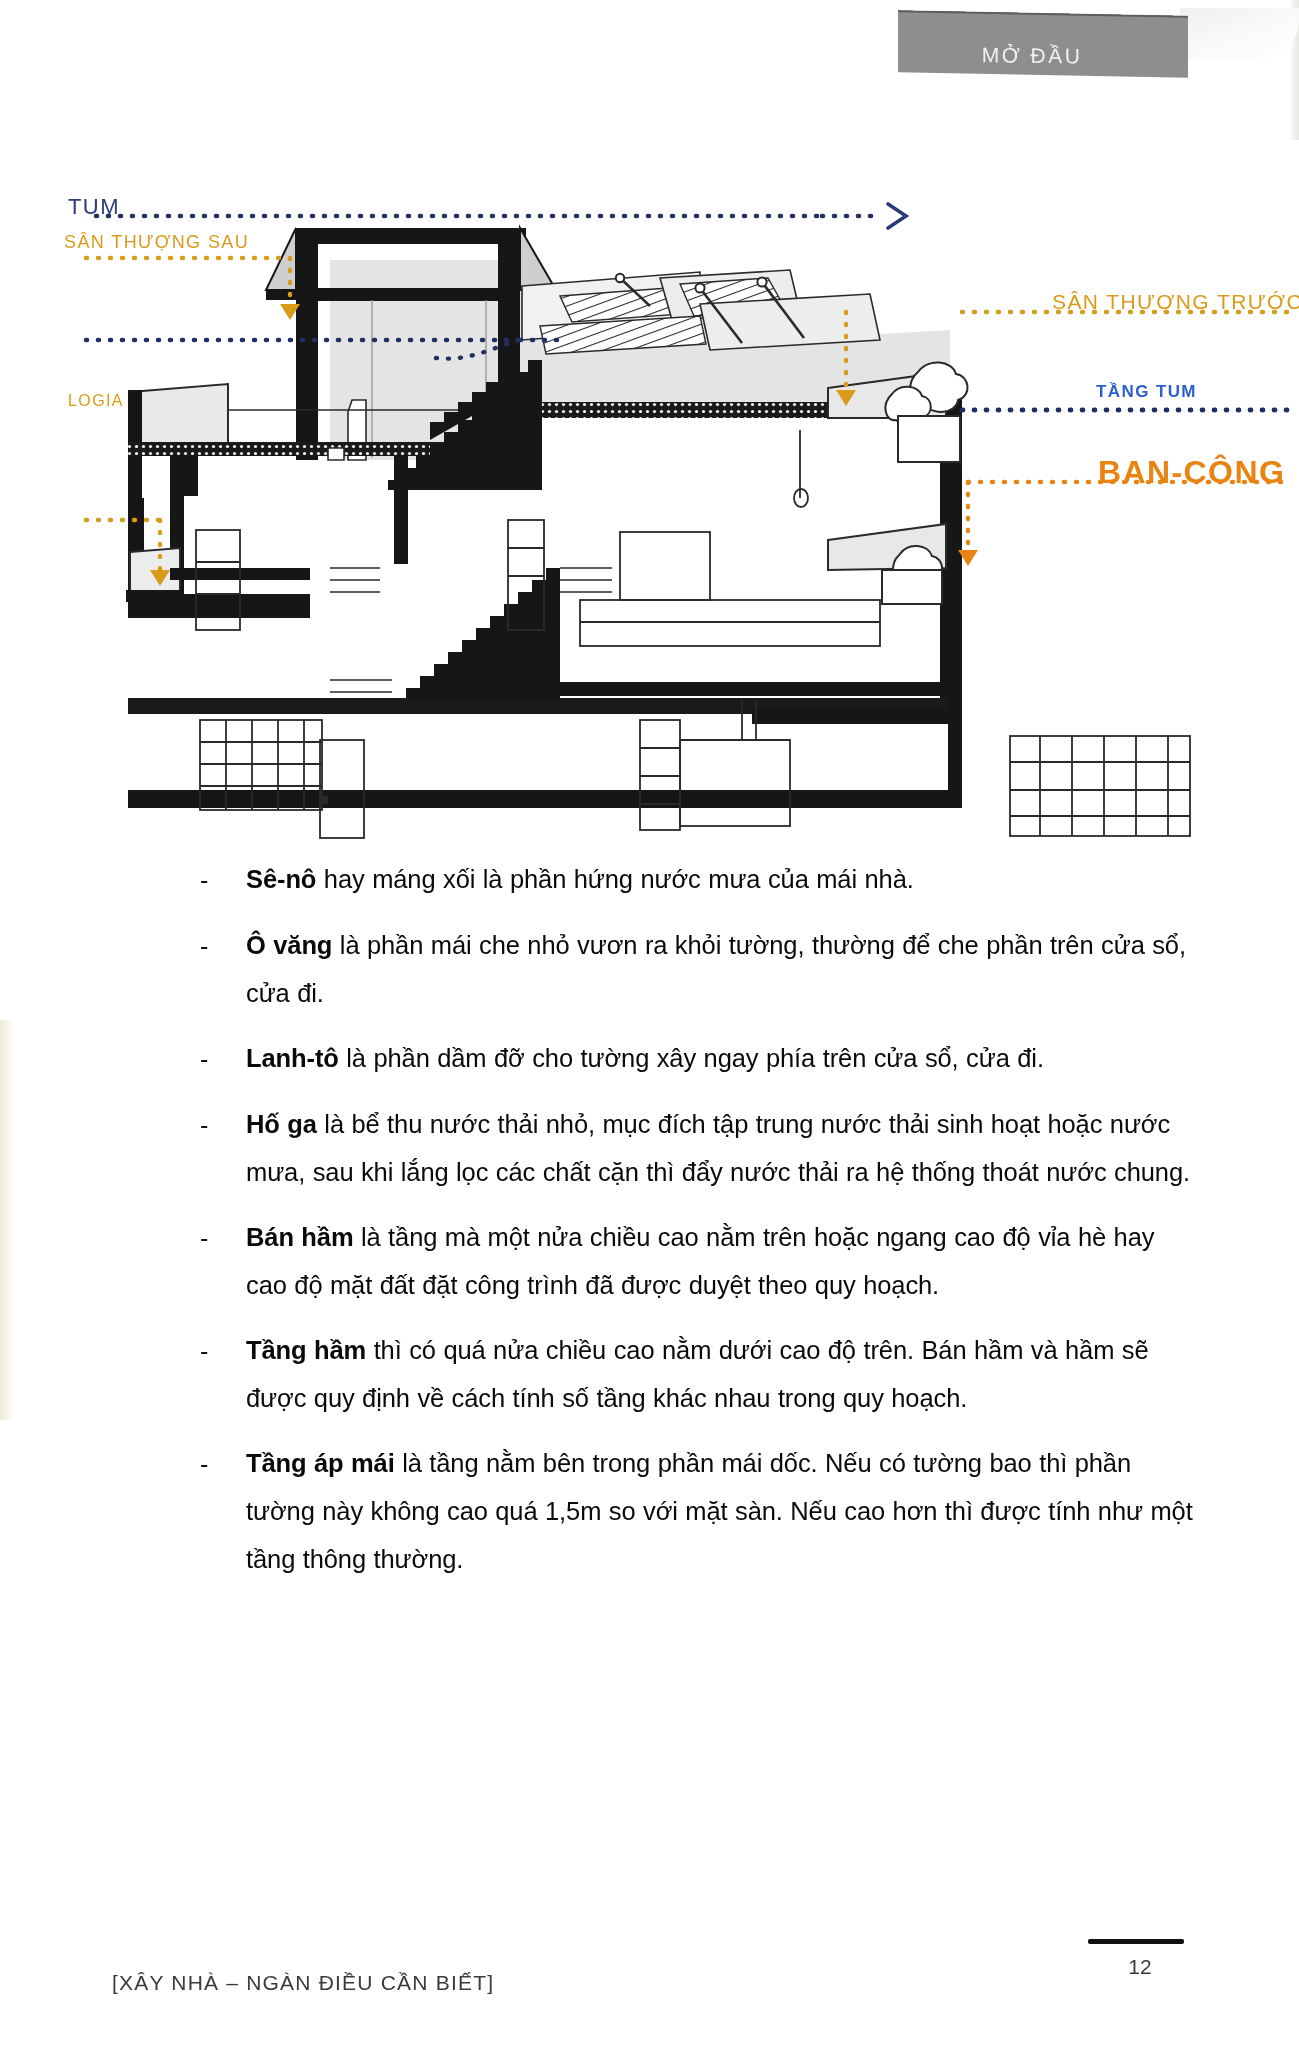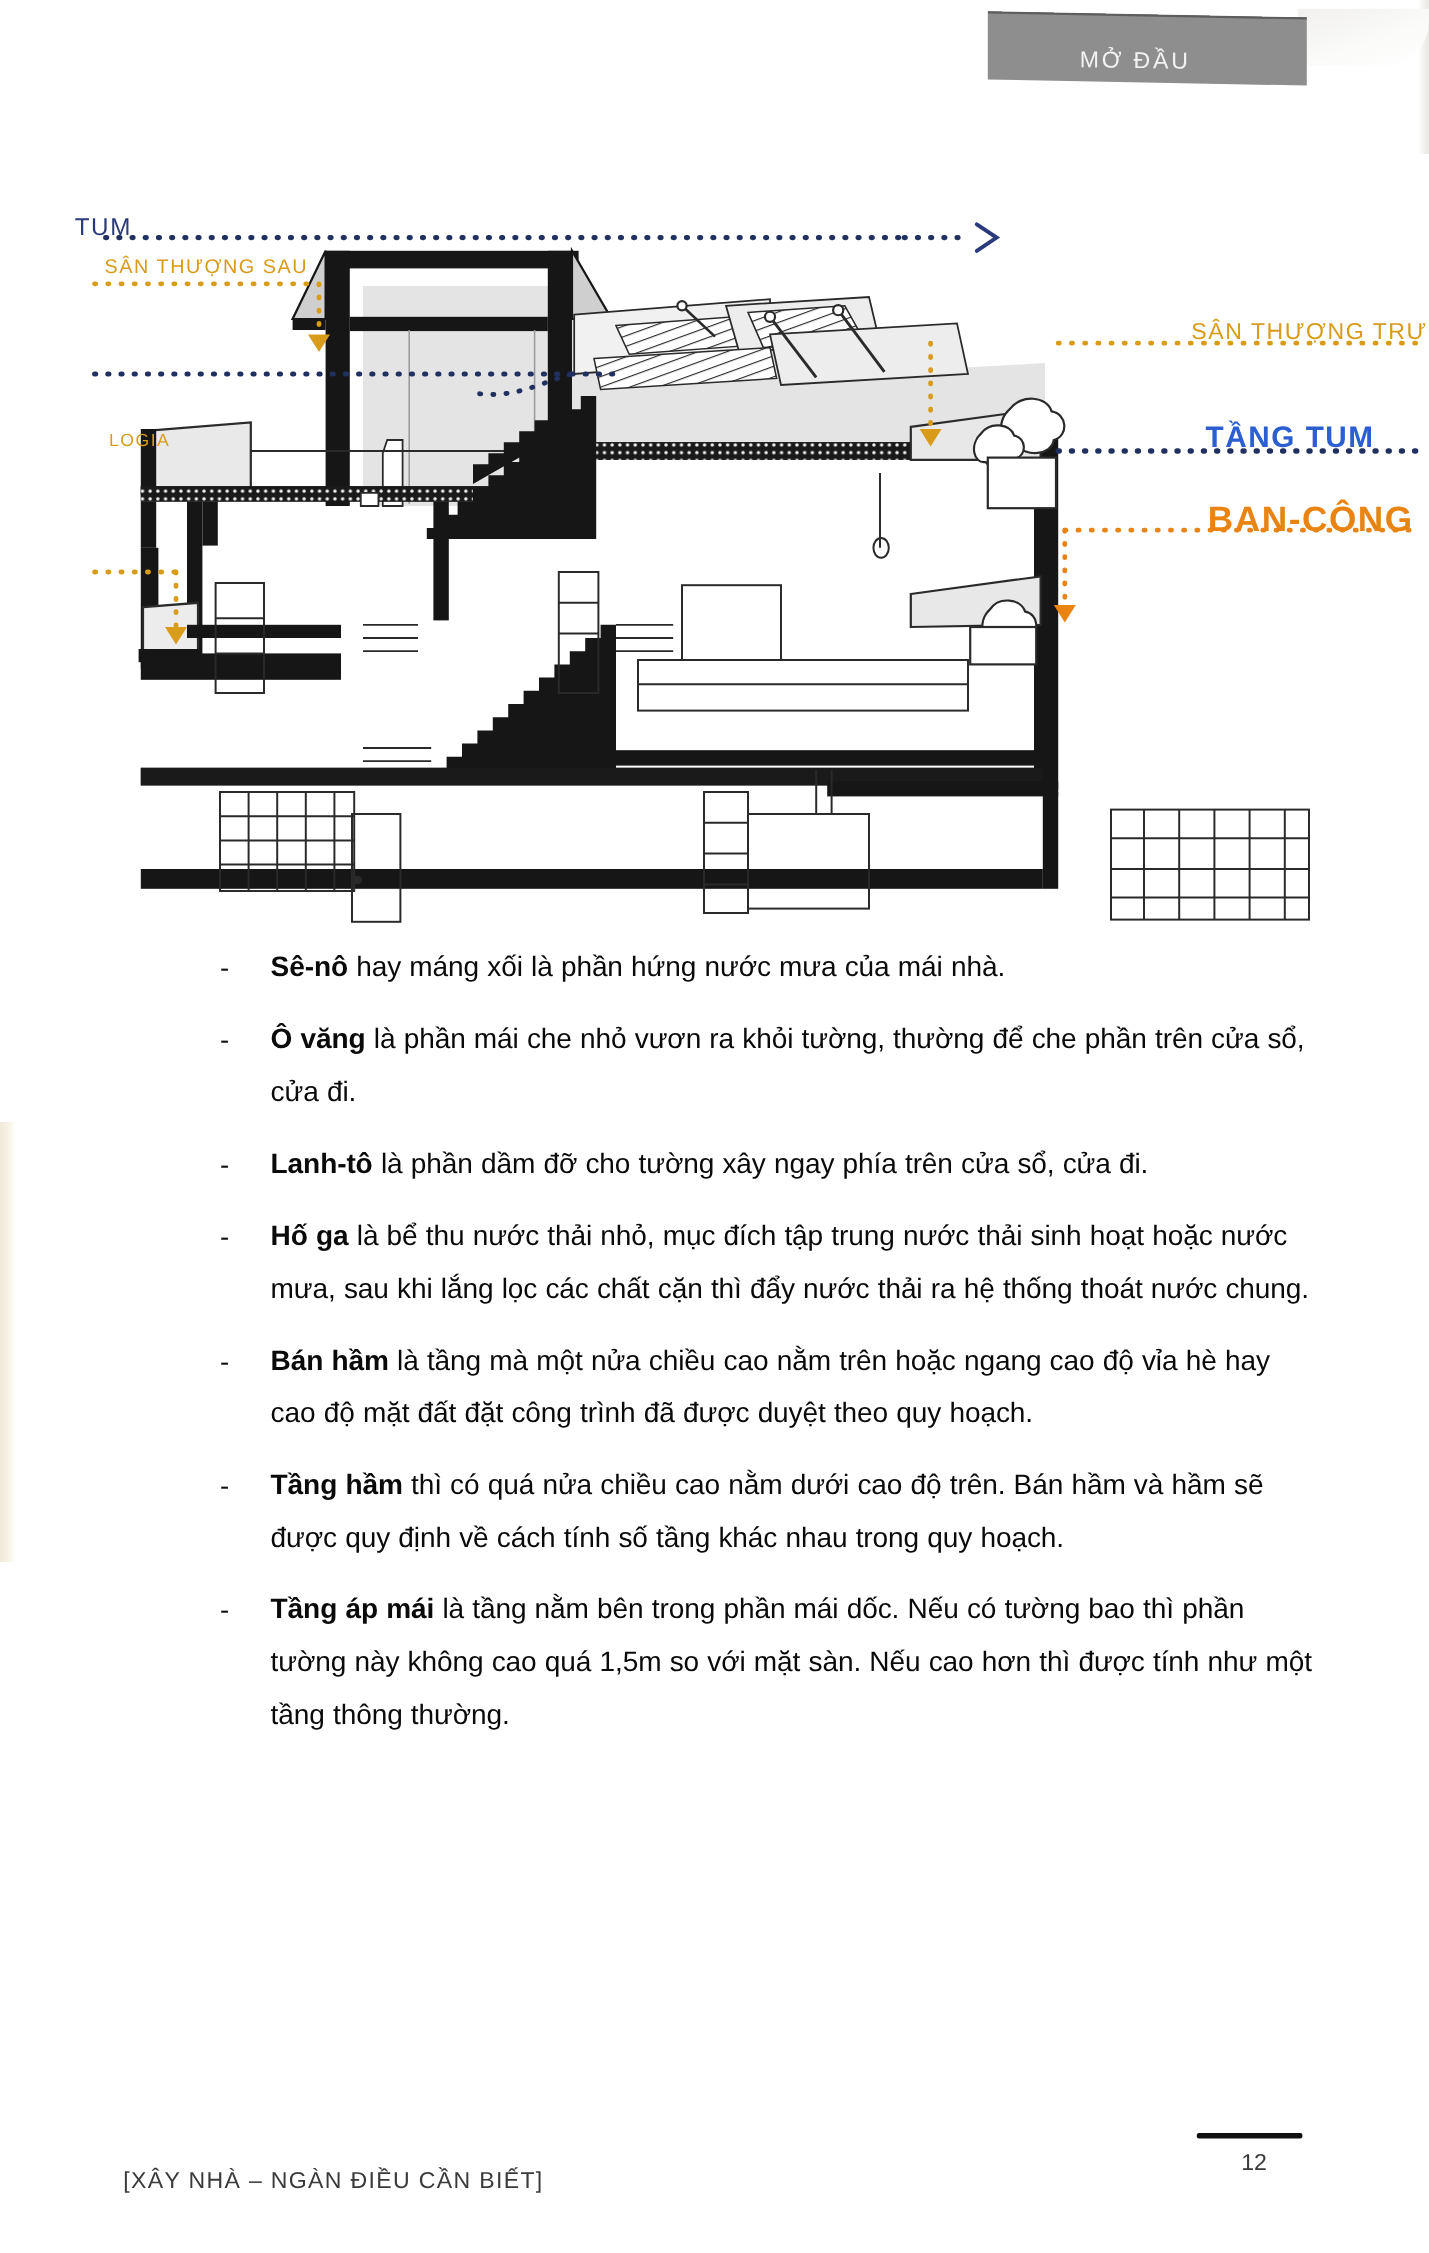--- a/index.html
+++ b/index.html
@@ -67,21 +67,21 @@
   .drawing svg { display: block; }
 
   
   .dwg-label {
     position: absolute;
     white-space: nowrap;
     font-family: "Liberation Sans", sans-serif;
     letter-spacing: 1.4px;
   }
   .lbl-blue { color: #2b3a7a; }
-  .lbl-orange { color: #d89b1a; margin-left: 31px; }
+  .lbl-orange { color: #d89b1a; }
   .lbl-orange-strong { color: #e98413; }
 
   
   .body-list {
     position: absolute;
     left: 200px; top: 855px;
     width: 1000px;
   }
   .bullet-row {
     display: flex;
@@ -355,21 +355,21 @@
   </svg>
 
   <div class="dwg-label lbl-blue" style="left:68px; top:94px; font-size:22px;">TUM</div>
 
   <div class="dwg-label lbl-orange" style="left:64px; top:132px; font-size:18px;">SÂN THƯỢNG SAU</div>
 
   <div class="dwg-label lbl-orange" style="left:68px; top:292px; font-size:16px;">LOGIA</div>
 
   <div class="dwg-label lbl-orange" style="left:1052px; top:190px; font-size:21px;">SÂN THƯỢNG TRƯỚC</div>
 
-  <div class="dwg-label" style="left:1096px; top:282px; font-size:27px; color:#2b5fd0; font-weight:600;">TẦNG TUM</div>
+  <div class="dwg-label" style="left:1096px; top:282px; font-size:17px; color:#2b5fd0; font-weight:600;">TẦNG TUM</div>
 
   <div class="dwg-label lbl-orange-strong" style="left:1098px; top:354px; font-size:32px; font-weight:600;">BAN-CÔNG</div>
 </div>
 
 <div class="body-list">
 
   <div class="bullet-row">
     <div class="bullet-dash">-</div>
     <div class="bullet-text"><b>Sê-nô</b><span> hay máng xối là phần hứng nước mưa của mái nhà.</span></div>
   </div>

